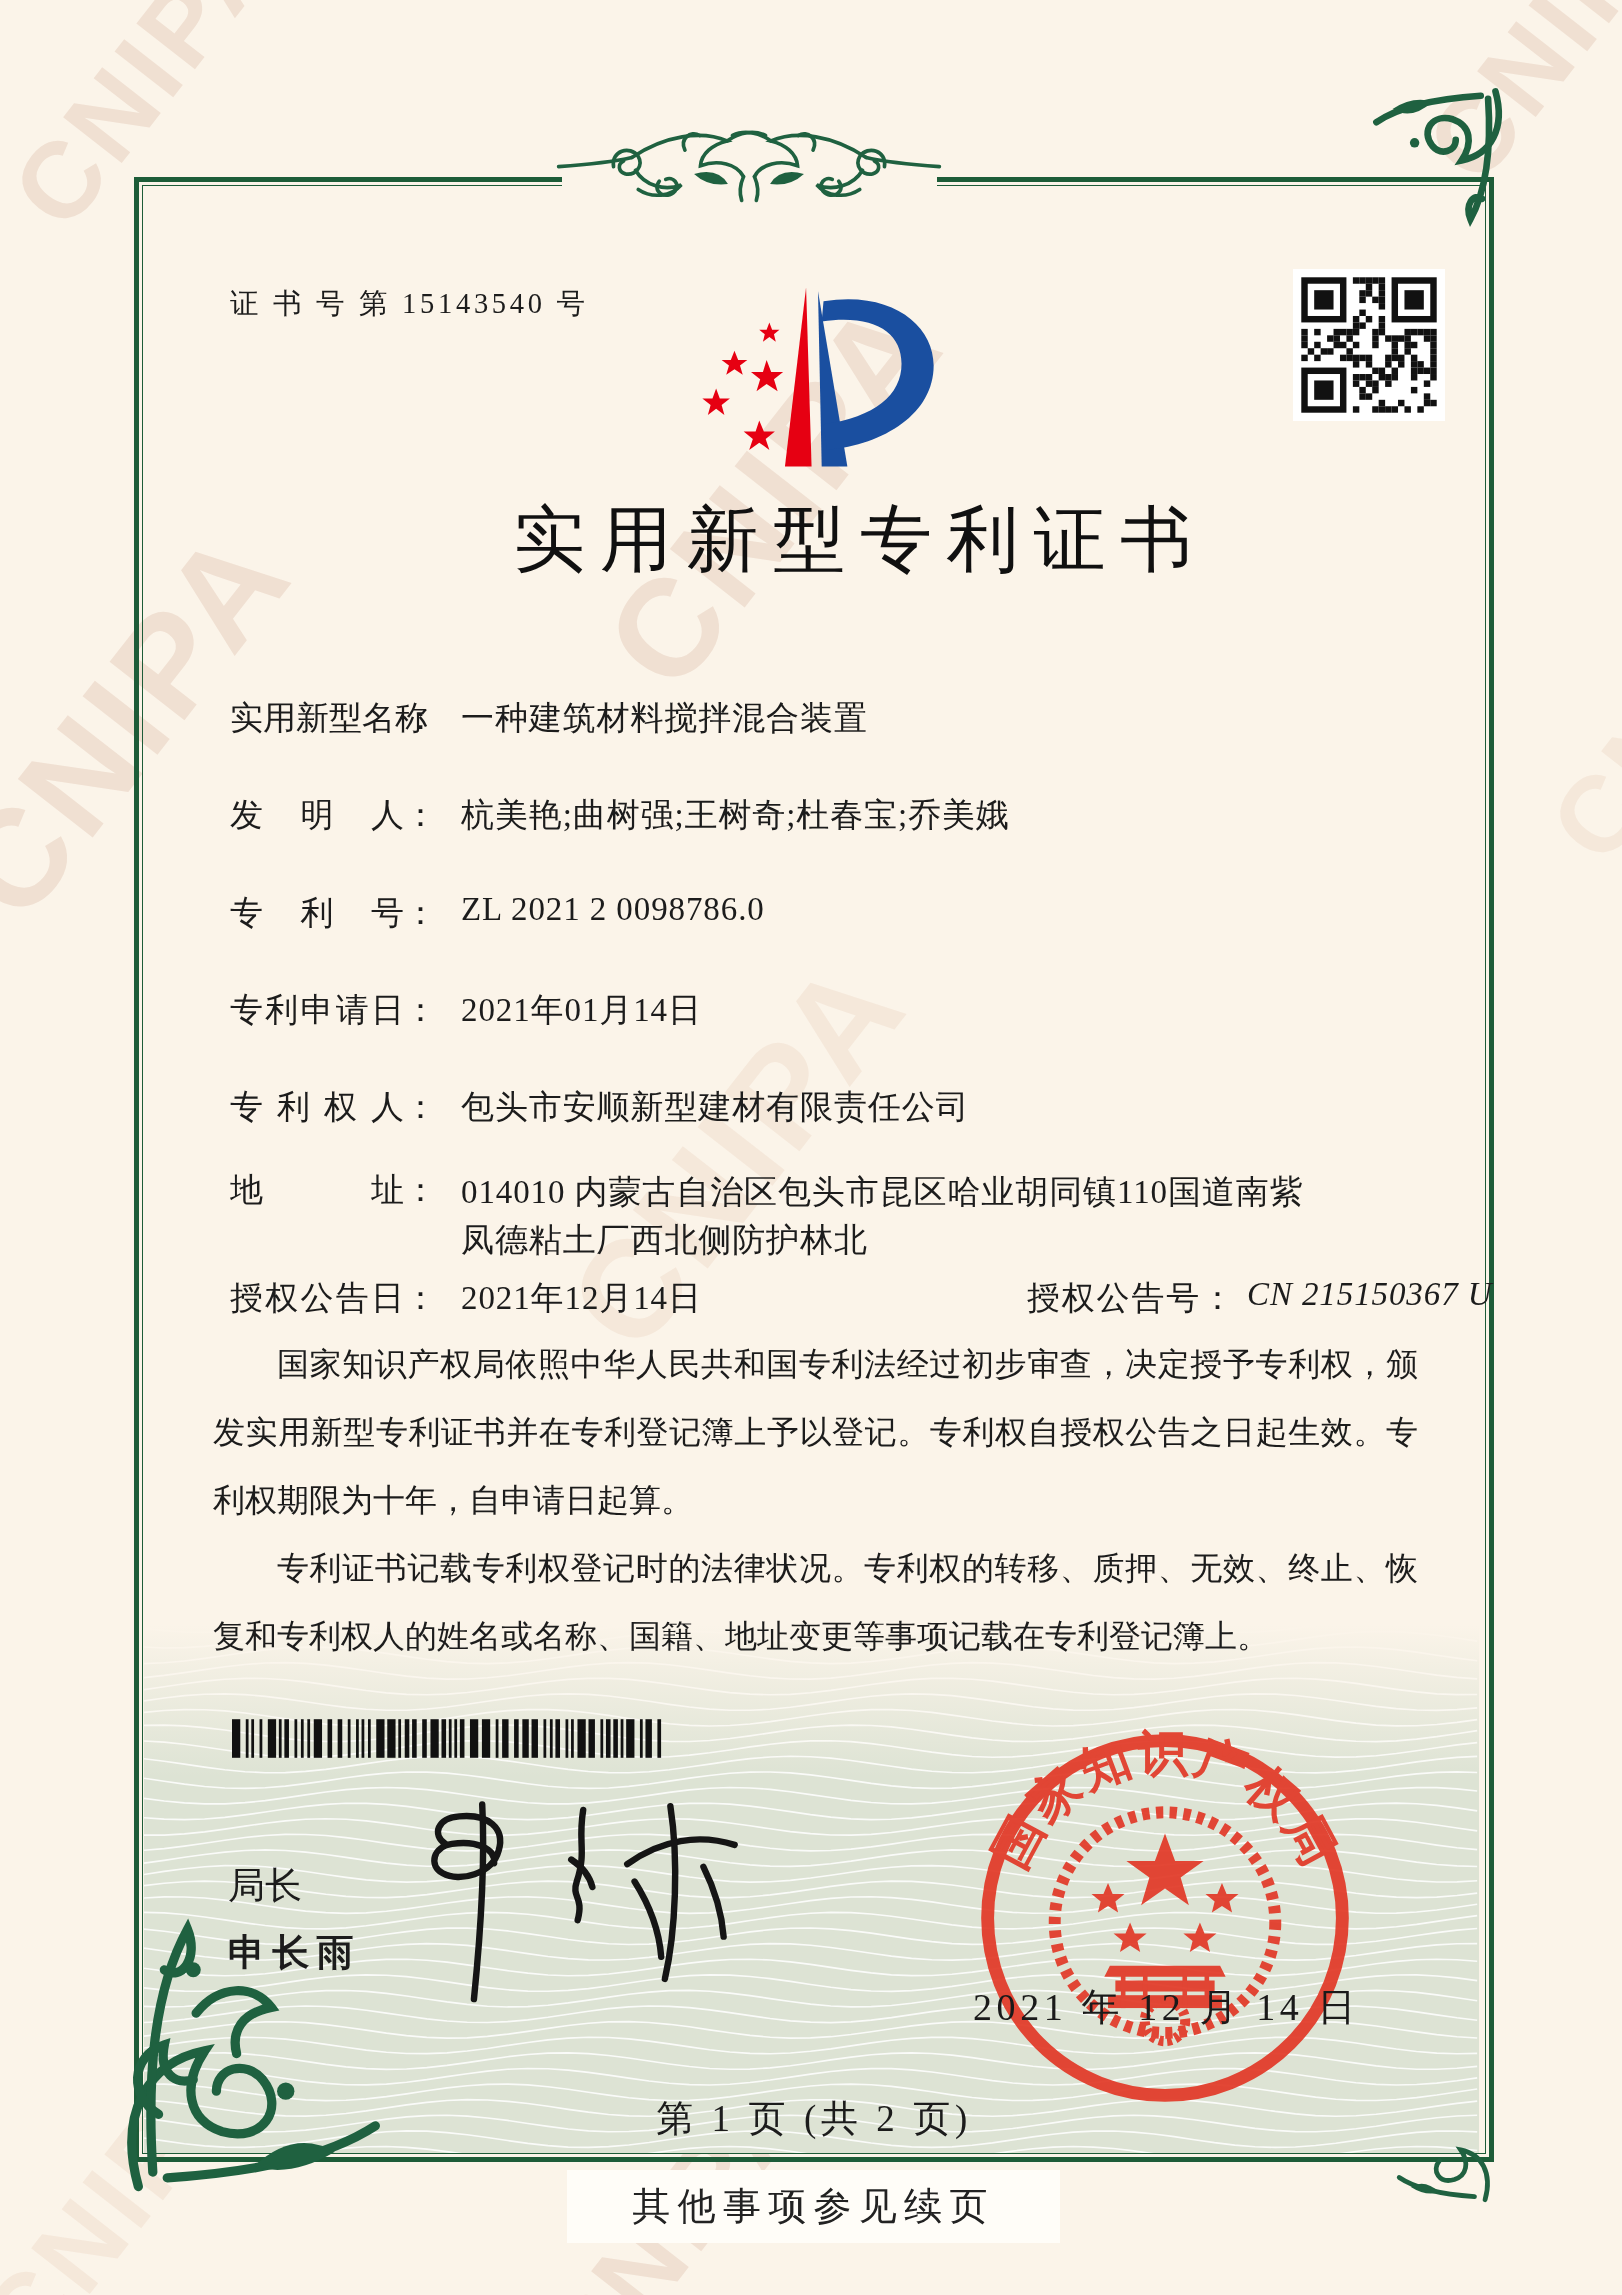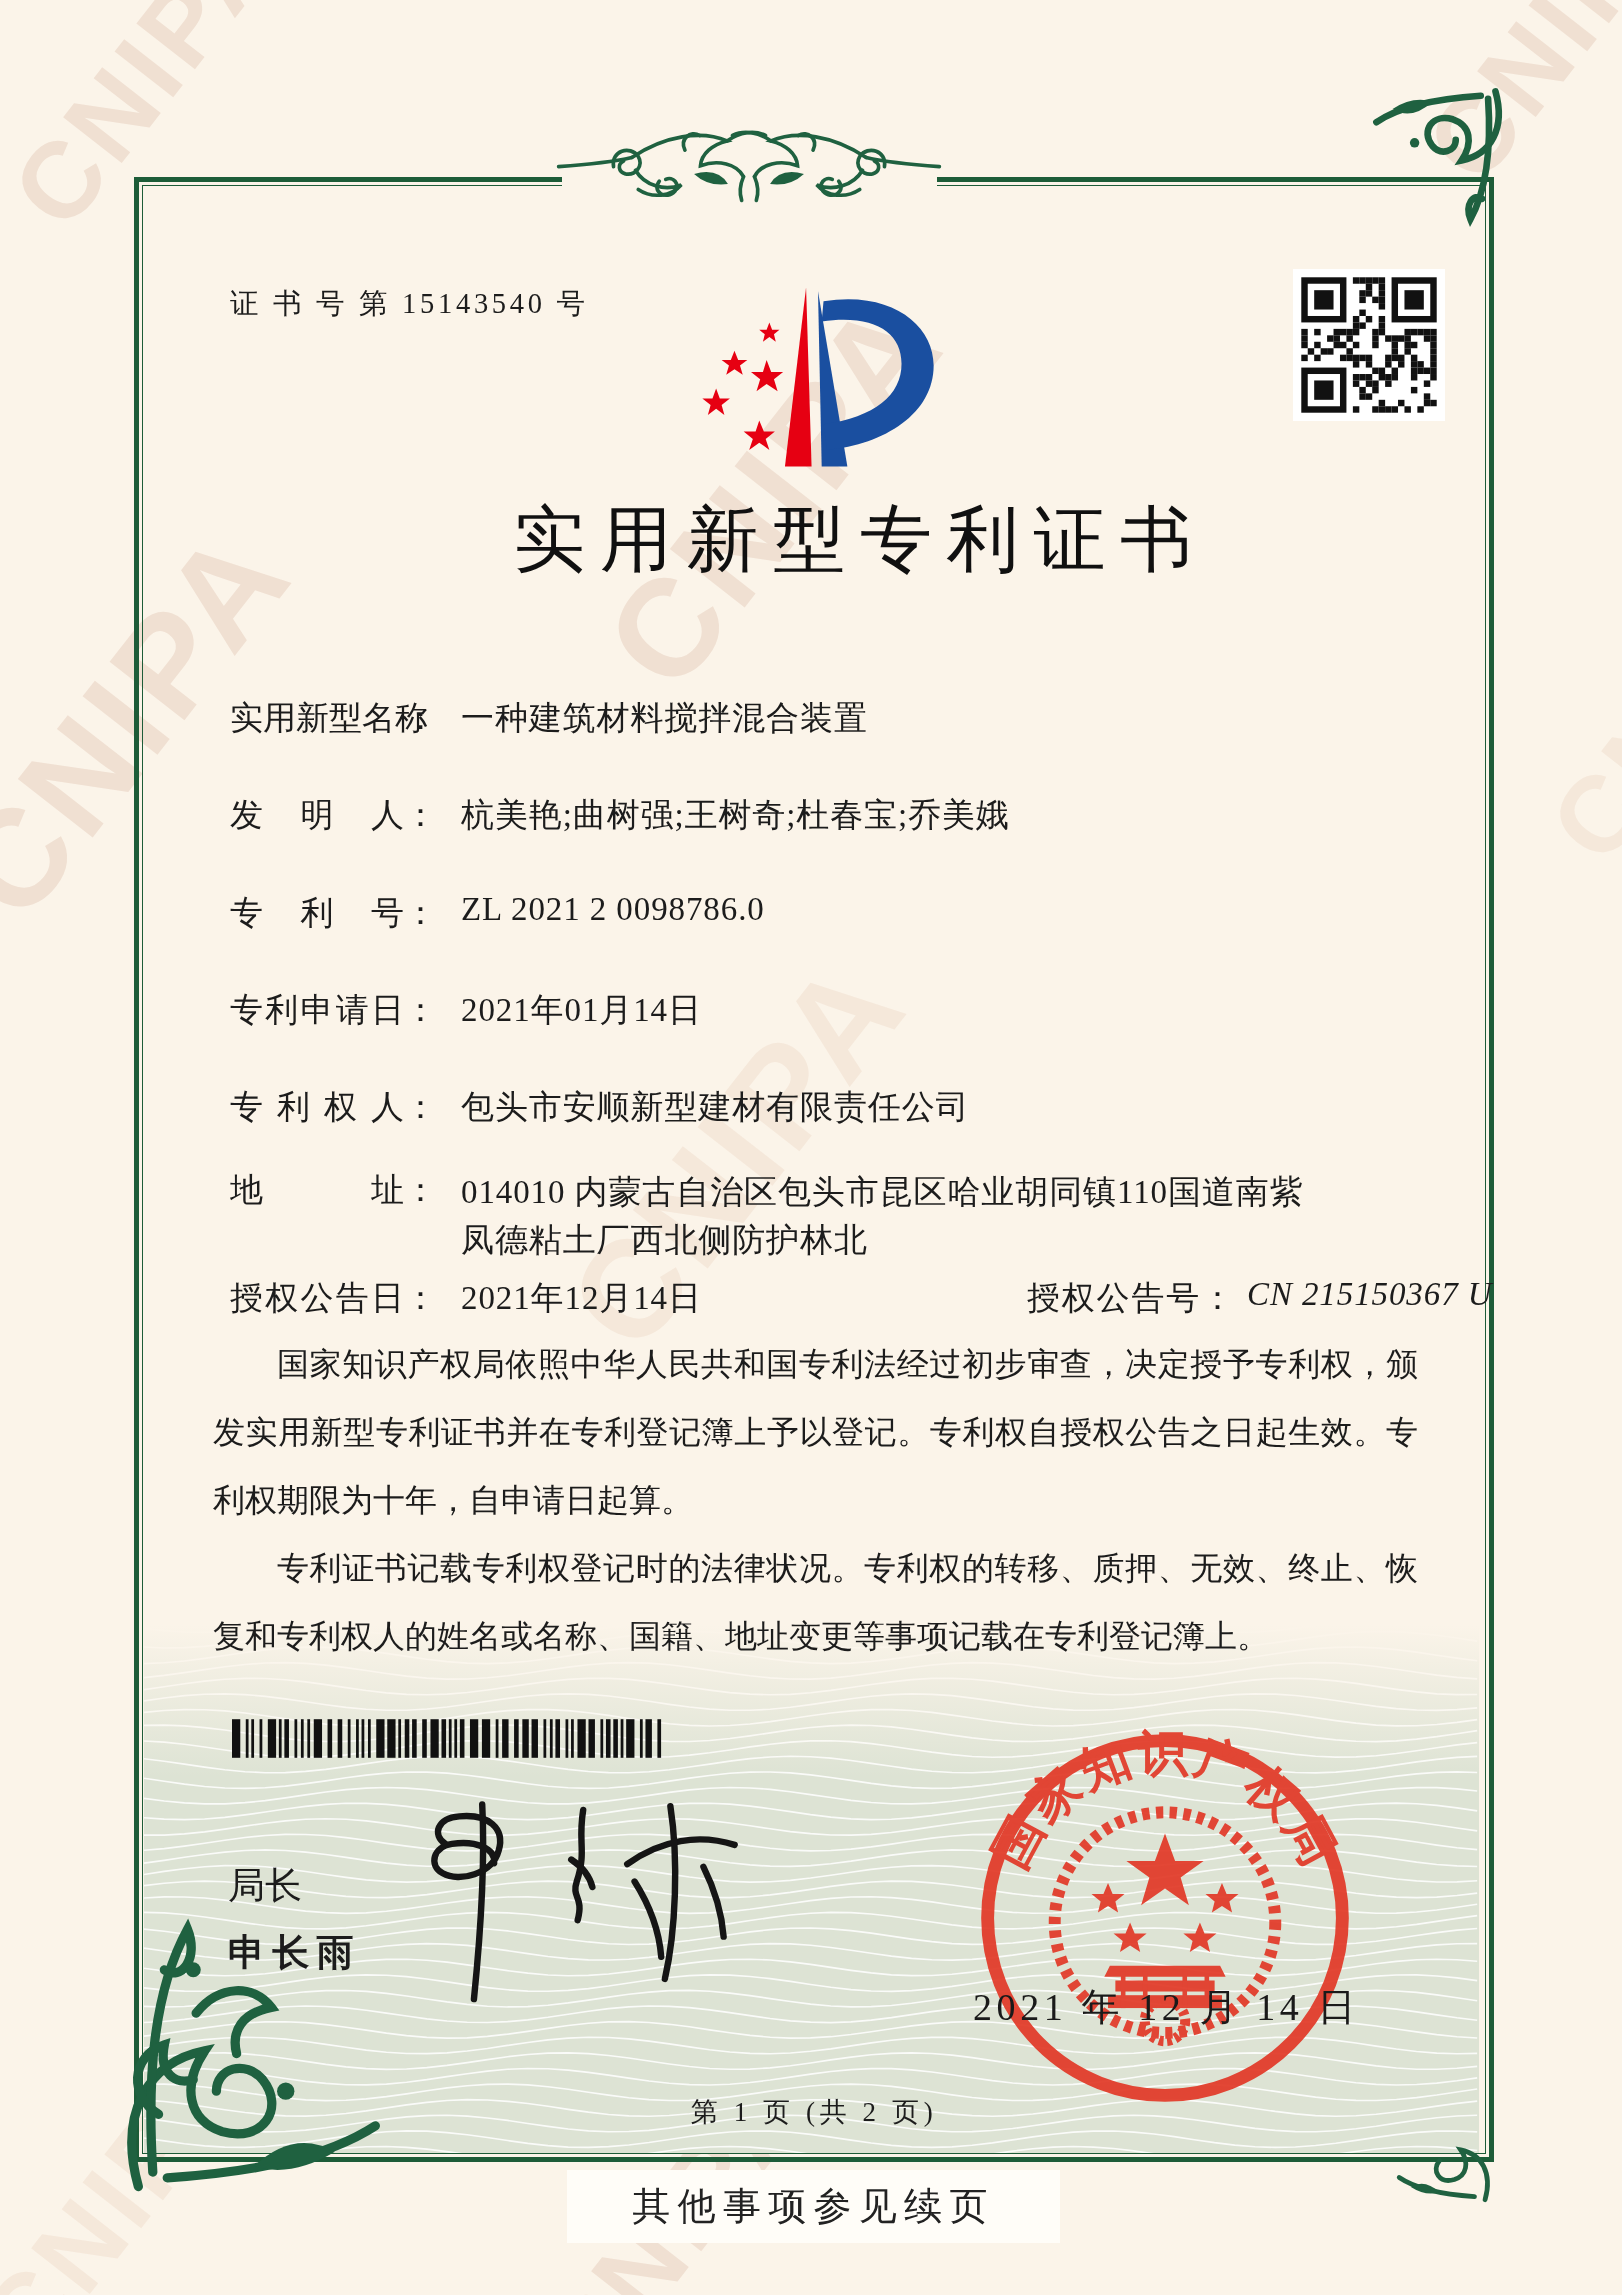--- a/index.html
+++ b/index.html
@@ -73,21 +73,21 @@
     font-family:"Liberation Sans","DejaVu Sans",sans-serif;font-weight:700;}
   #signature{position:absolute;left:395px;top:1791px;width:358px;height:216px;z-index:7;}
   
   #seal{position:absolute;left:972px;top:1725px;width:386px;height:386px;z-index:7;opacity:.93;}
   #seal-date{
     position:absolute;left:973px;top:1982px;width:386px;text-align:left;
     font-size:38px;letter-spacing:4.6px;color:#1a1a1a;z-index:8;white-space:nowrap;
   }
   
   #page-info{position:absolute;left:134px;top:2094px;width:1360px;text-align:center;
-    font-size:27px;letter-spacing:4.6px;z-index:6;}
+    font-size:37px;letter-spacing:4.6px;z-index:6;}
   #note-box{
     position:absolute;left:567px;top:2170px;width:493px;height:73px;background:#fffdf8;
     z-index:6;text-align:center;line-height:73px;font-size:38px;letter-spacing:7.3px;color:#222;
   }
 </style>
 </head>
 <body>
 
 <div id="page">
 

